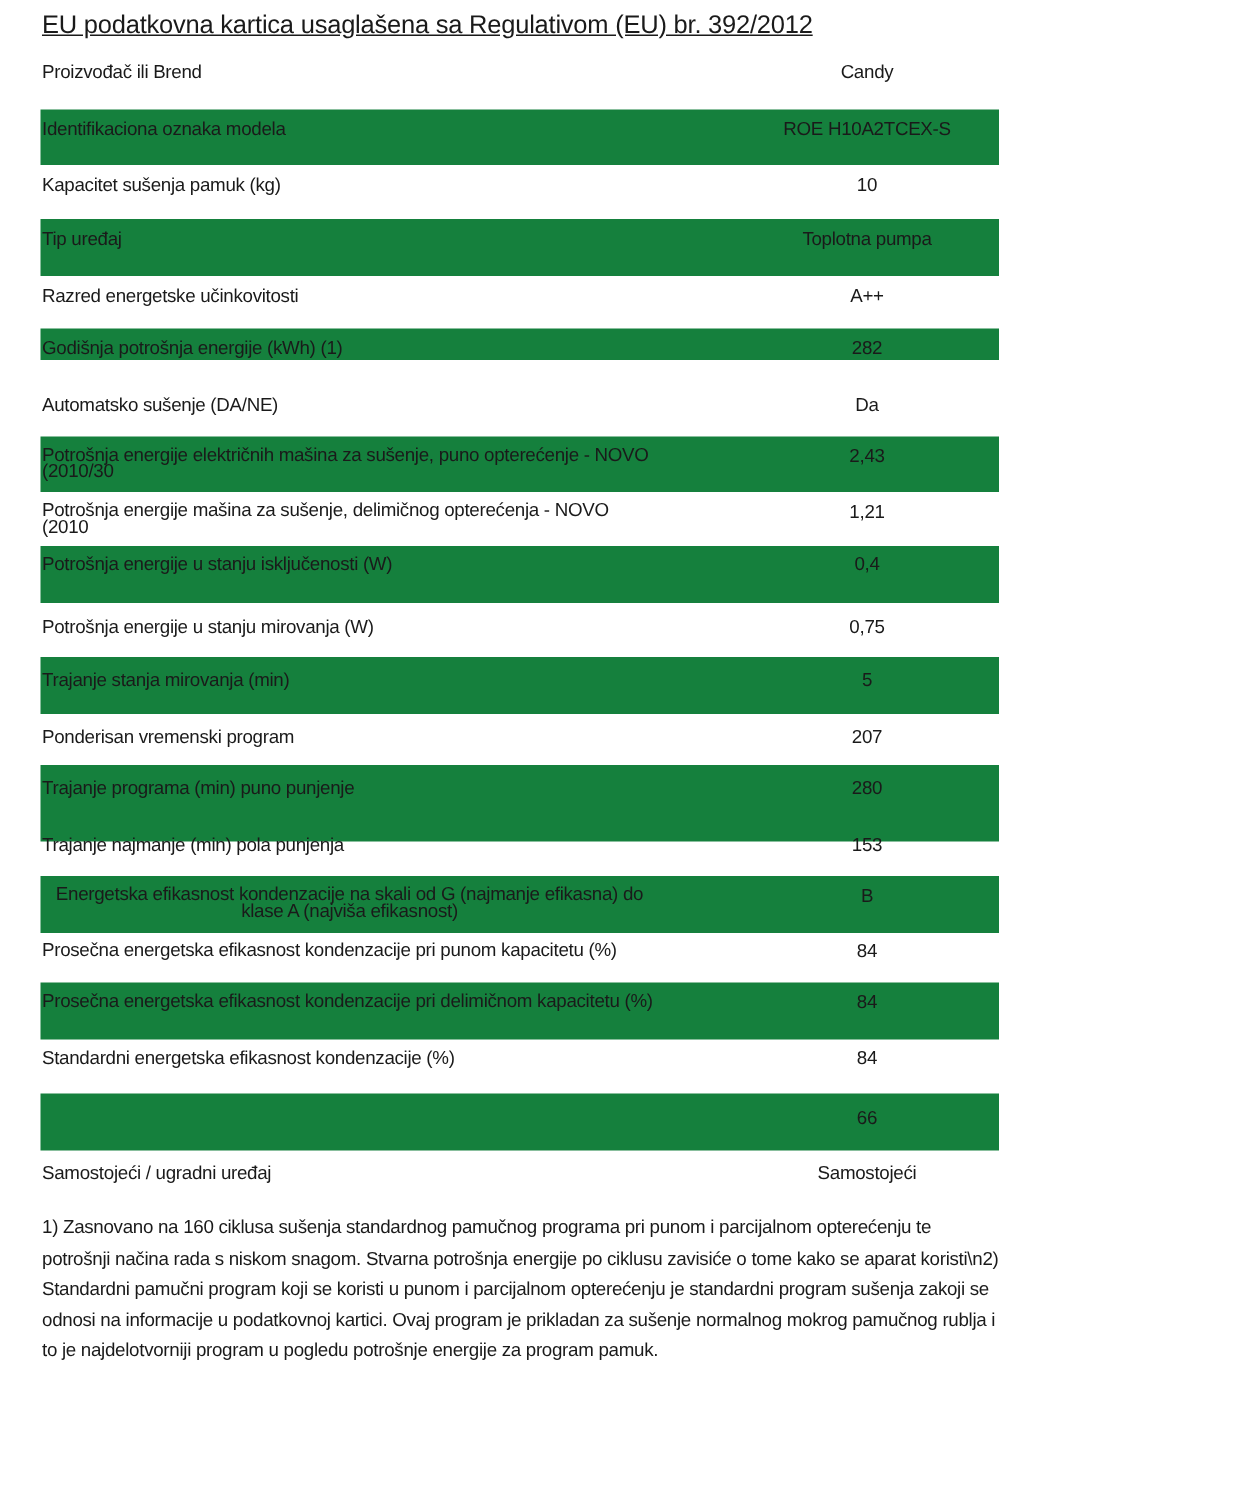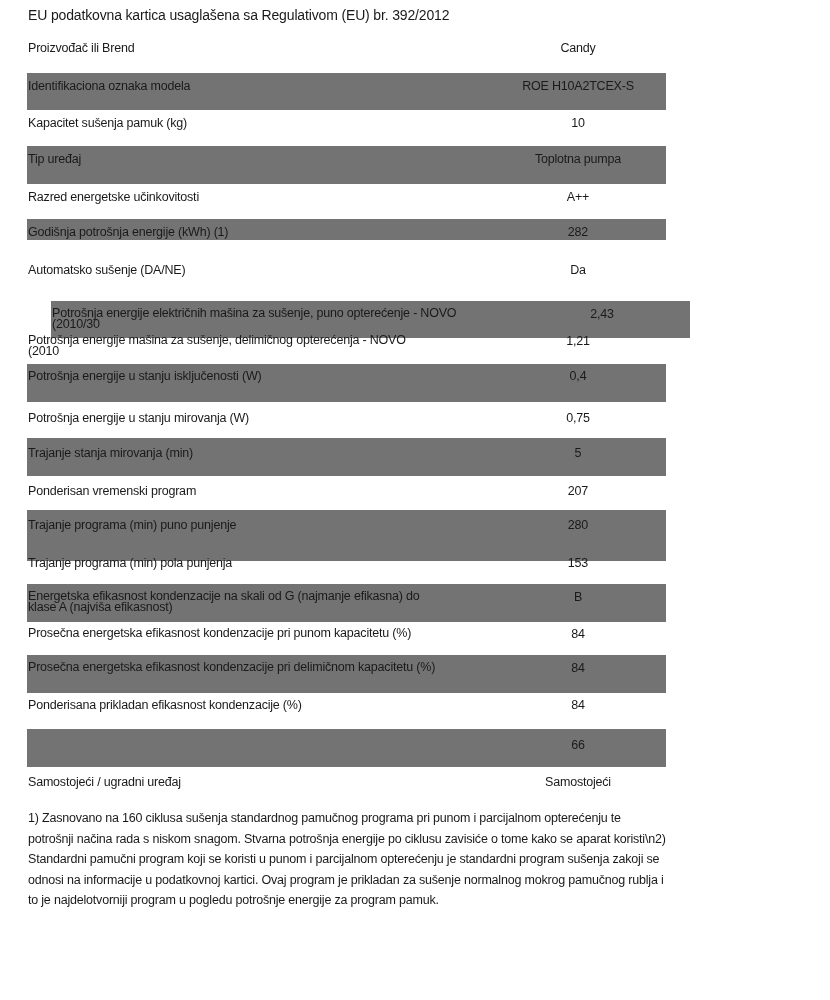--- a/index.html
+++ b/index.html
@@ -12,37 +12,38 @@
       height: 1000px;
       position: relative;
       overflow: hidden;
       font-family: "Liberation Sans", sans-serif;
       color: #1a1a1a;
     }
     .doc-title {
       position: absolute;
       left: 28px;
       top: 7px;
-      font-size: 14px;
+      font-size: 17px;
       letter-spacing: -0.15px;
       white-space: nowrap;
+      text-decoration: underline;
     }
     .spec-table {
       position: absolute;
       left: 27px;
       top: 0;
       width: 639px;
     }
     .row {
       position: absolute;
       left: 0;
       width: 639px;
     }
     .row.gray {
-      background: #737373;
+      background: #15803d;
       text-decoration: underline;
     }
     .row .label {
       position: absolute;
       left: 1px;
       top: 6px;
       width: 410px;
       font-size: 12.5px;
       line-height: 11px;
       letter-spacing: -0.2px;
@@ -98,21 +99,21 @@
     <div class="value">A++</div>
   </div>
   <div class="row gray" style="top:219px;height:21px;">
     <div class="label single">Godišnja potrošnja energije (kWh) (1)</div>
     <div class="value">282</div>
   </div>
   <div class="row" style="top:257px;height:34px;">
     <div class="label single">Automatsko sušenje (DA/NE)</div>
     <div class="value">Da</div>
   </div>
-  <div class="row gray" style="top:301px;height:37px;margin-left:24px;">
+  <div class="row gray" style="top:291px;height:37px;">
     <div class="label" style="top:7px;">Potrošnja energije električnih mašina za sušenje, puno opterećenje - NOVO (2010/30</div>
     <div class="value">2,43</div>
   </div>
   <div class="row" style="top:328px;height:36px;">
     <div class="label" style="top:7px;">Potrošnja energije mašina za sušenje, delimičnog opterećenja - NOVO (2010</div>
     <div class="value">1,21</div>
   </div>
   <div class="row gray" style="top:364px;height:38px;">
     <div class="label single" style="top:5px;">Potrošnja energije u stanju isključenosti (W)</div>
     <div class="value" style="top:5px;">0,4</div>
@@ -127,37 +128,37 @@
   </div>
   <div class="row" style="top:476px;height:34px;">
     <div class="label single" style="top:8px;">Ponderisan vremenski program</div>
     <div class="value" style="top:8px;">207</div>
   </div>
   <div class="row gray" style="top:510px;height:51px;">
     <div class="label single" style="top:8px;">Trajanje programa (min) puno punjenje</div>
     <div class="value" style="top:8px;">280</div>
   </div>
   <div class="row" style="top:549px;height:35px;">
-    <div class="label single" style="top:7px;">Trajanje programa (min) pola punjenja</div>
+    <div class="label single" style="top:7px;">Trajanje najmanje (min) pola punjenja</div>
     <div class="value" style="top:7px;">153</div>
   </div>
   <div class="row gray" style="top:584px;height:38px;">
-    <div class="label" style="top:7px;">Energetska efikasnost kondenzacije na skali od G (najmanje efikasna) do klase A (najviša efikasnost)</div>
+    <div class="label" style="top:7px;text-align:center;">Energetska efikasnost kondenzacije na skali od G (najmanje efikasna) do klase A (najviša efikasnost)</div>
     <div class="value">B</div>
   </div>
   <div class="row" style="top:622px;height:33px;">
     <div class="label" style="top:6px;">Prosečna energetska efikasnost kondenzacije pri punom kapacitetu (%)</div>
     <div class="value" style="top:5px;">84</div>
   </div>
   <div class="row gray" style="top:655px;height:38px;">
     <div class="label" style="top:7px;">Prosečna energetska efikasnost kondenzacije pri delimičnom kapacitetu (%)</div>
     <div class="value">84</div>
   </div>
   <div class="row" style="top:693px;height:36px;">
-    <div class="label single" style="top:5px;">Ponderisana prikladan efikasnost kondenzacije (%)</div>
+    <div class="label single" style="top:5px;">Standardni energetska efikasnost kondenzacije (%)</div>
     <div class="value" style="top:5px;">84</div>
   </div>
   <div class="row gray" style="top:729px;height:38px;">
     <div class="value" style="top:9px;text-align:center;">66</div>
   </div>
   <div class="row" style="top:767px;height:34px;">
     <div class="label single" style="top:8px;">Samostojeći / ugradni uređaj</div>
     <div class="value" style="top:8px;">Samostojeći</div>
   </div>
 </div>

